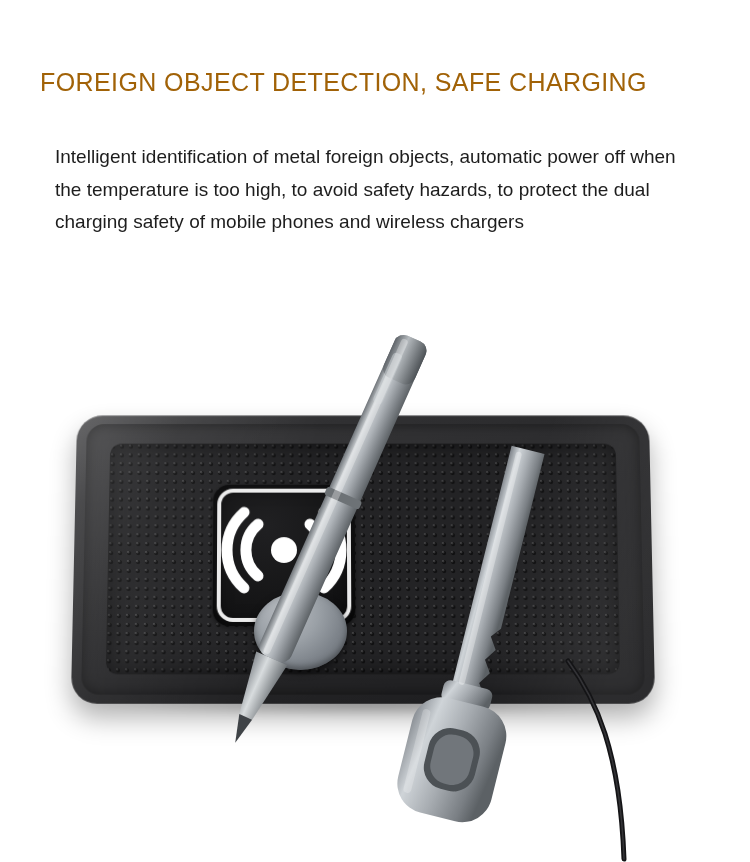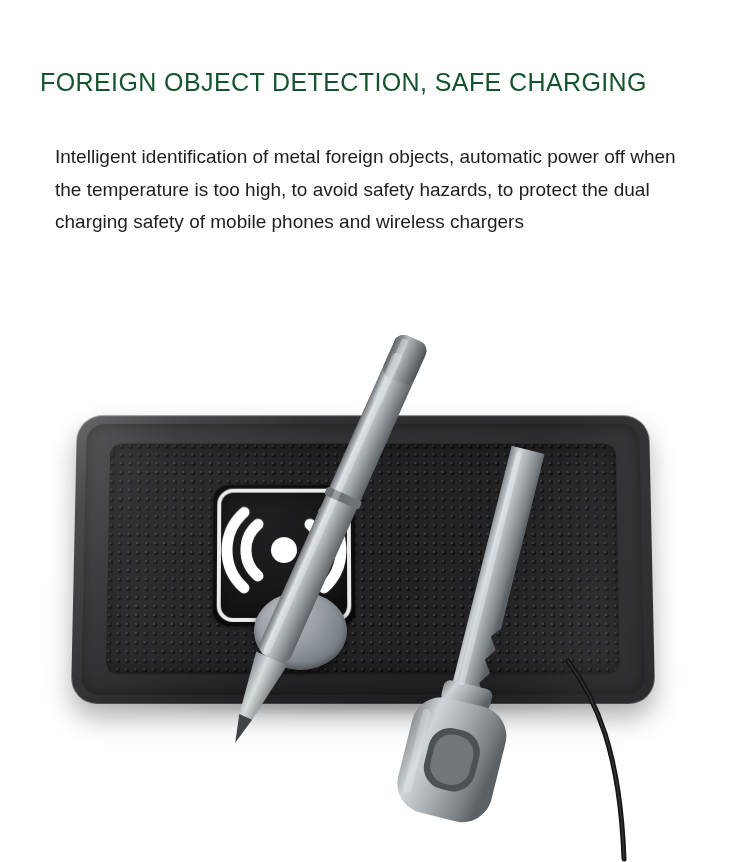--- a/index.html
+++ b/index.html
@@ -26,21 +26,21 @@
   
   .headline {
     position: absolute;
     top: 50px;
     left: 0;
     width: 687px;
     text-align: center;
     font-size: 25px;
     font-weight: 400;
     letter-spacing: 0.4px;
-    color: #14532d;
+    color: #a16207;
     line-height: 1.2;
   }
 
   .subcopy {
     position: absolute;
     top: 122px;
     left: 55px;
     width: 640px;
     text-align: left;
     font-size: 19px;

